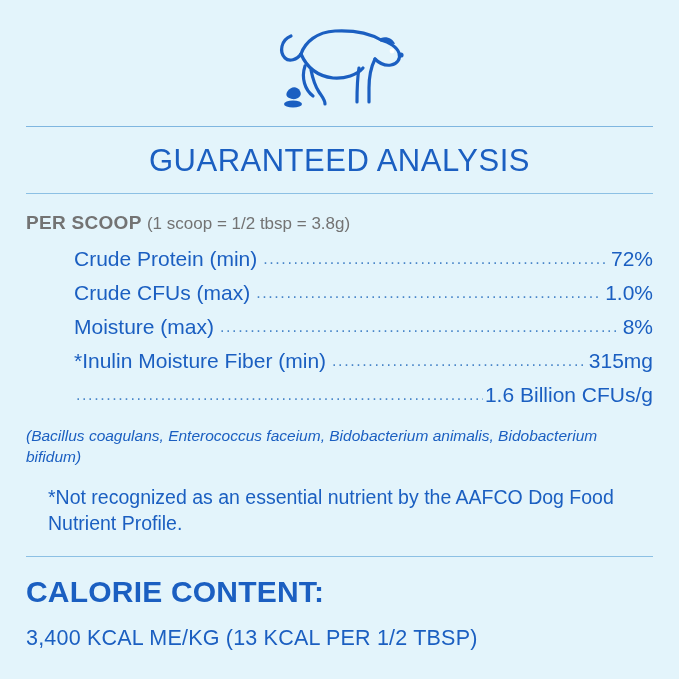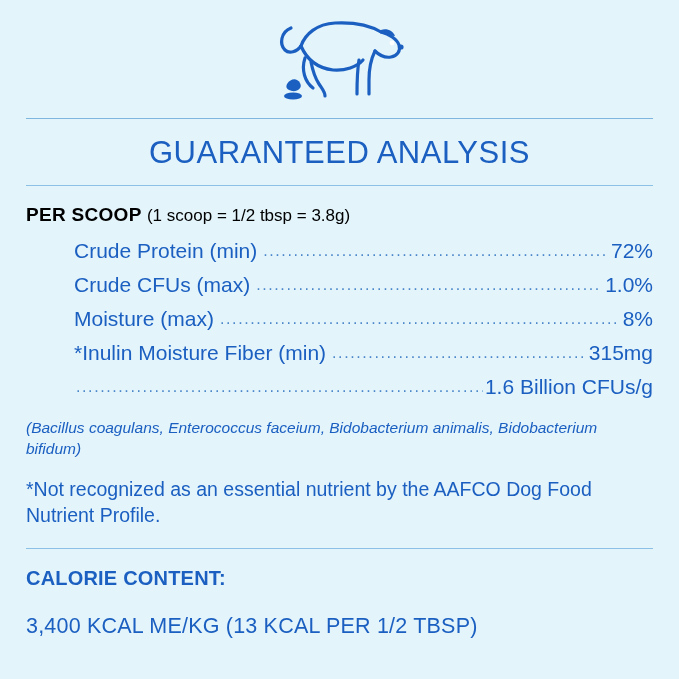--- a/index.html
+++ b/index.html
@@ -12,21 +12,21 @@
     background: #e3f4fb;
     font-family: "Liberation Sans", sans-serif;
     color: #1b5fc1;
     overflow: hidden;
   }
   .page {
     position: relative;
     width: 679px;
     height: 679px;
     box-sizing: border-box;
-    padding: 0 26px;
+    padding: 8px 26px;
     display: flex;
     flex-direction: column;
   }
 
   
   .logo-area {
     height: 118px;
     display: flex;
     align-items: center;
     justify-content: center;
@@ -50,21 +50,21 @@
     padding: 16px 0 14px;
     font-weight: 400;
   }
 
   
   .content {
     padding-top: 18px;
   }
   .per-scoop {
     font-size: 19px;
-    color: #000000;
+    color: #737373;
     margin-bottom: 14px;
     white-space: nowrap;
   }
   .per-scoop .label {
     font-weight: 700;
     letter-spacing: 0.3px;
   }
   .per-scoop .paren {
     font-weight: 400;
     font-size: 17px;
@@ -100,29 +100,30 @@
     font-style: italic;
     line-height: 1.35;
     margin: 21px 0 16px;
     color: #1b5fc1;
   }
   .disclaimer {
     font-size: 19.5px;
     line-height: 1.35;
     margin-bottom: 20px;
     color: #1b5fc1;
+    margin-left: 22px;
   }
 
   
   .calorie-block { padding-top: 18px; }
   .calorie-title {
-    font-size: 20px;
+    font-size: 30px;
     font-weight: 700;
     letter-spacing: 0.2px;
-    margin-bottom: 24px;
+    margin-bottom: 17px;
   }
   .calorie-value {
     font-size: 21.5px;
     letter-spacing: 0.2px;
   }
 </style>
 </head>
 <body>
 
 <div class="page">

